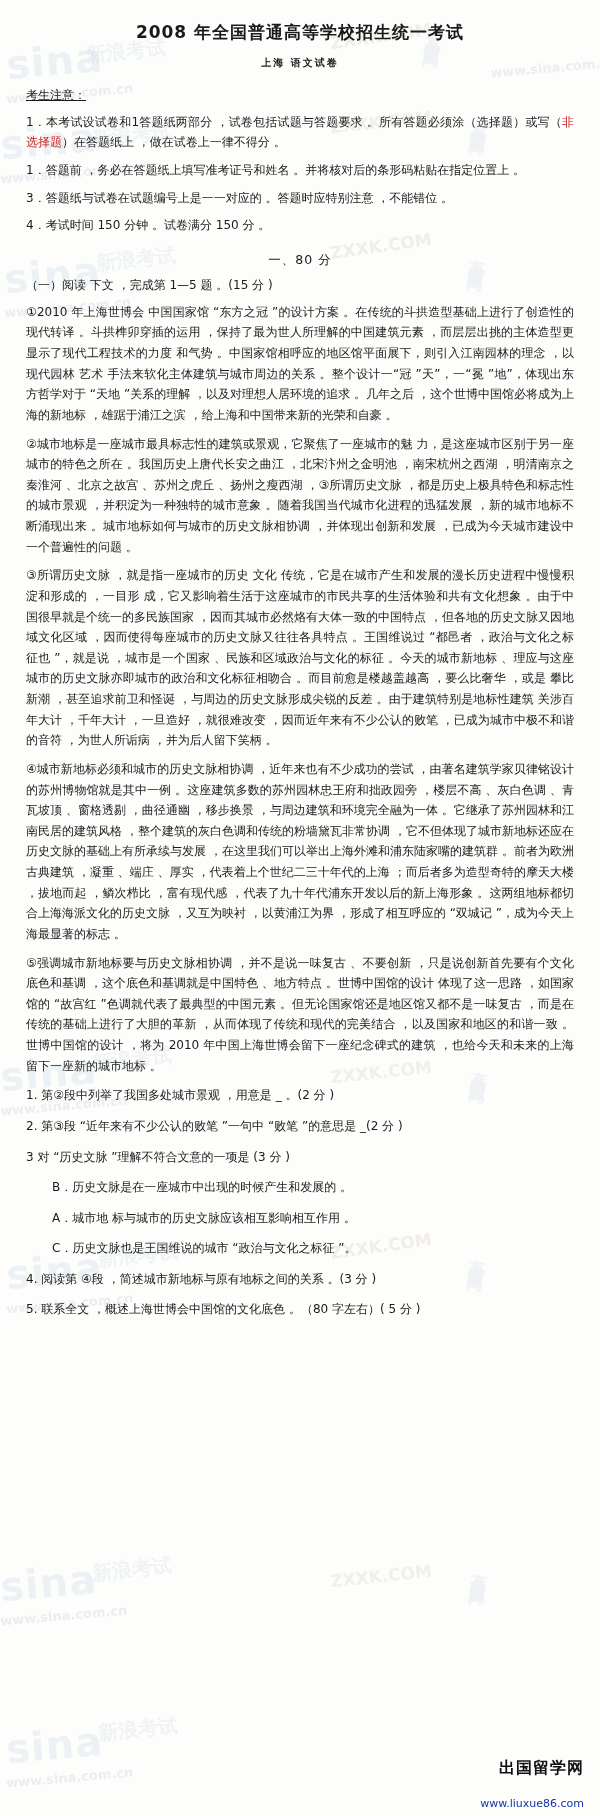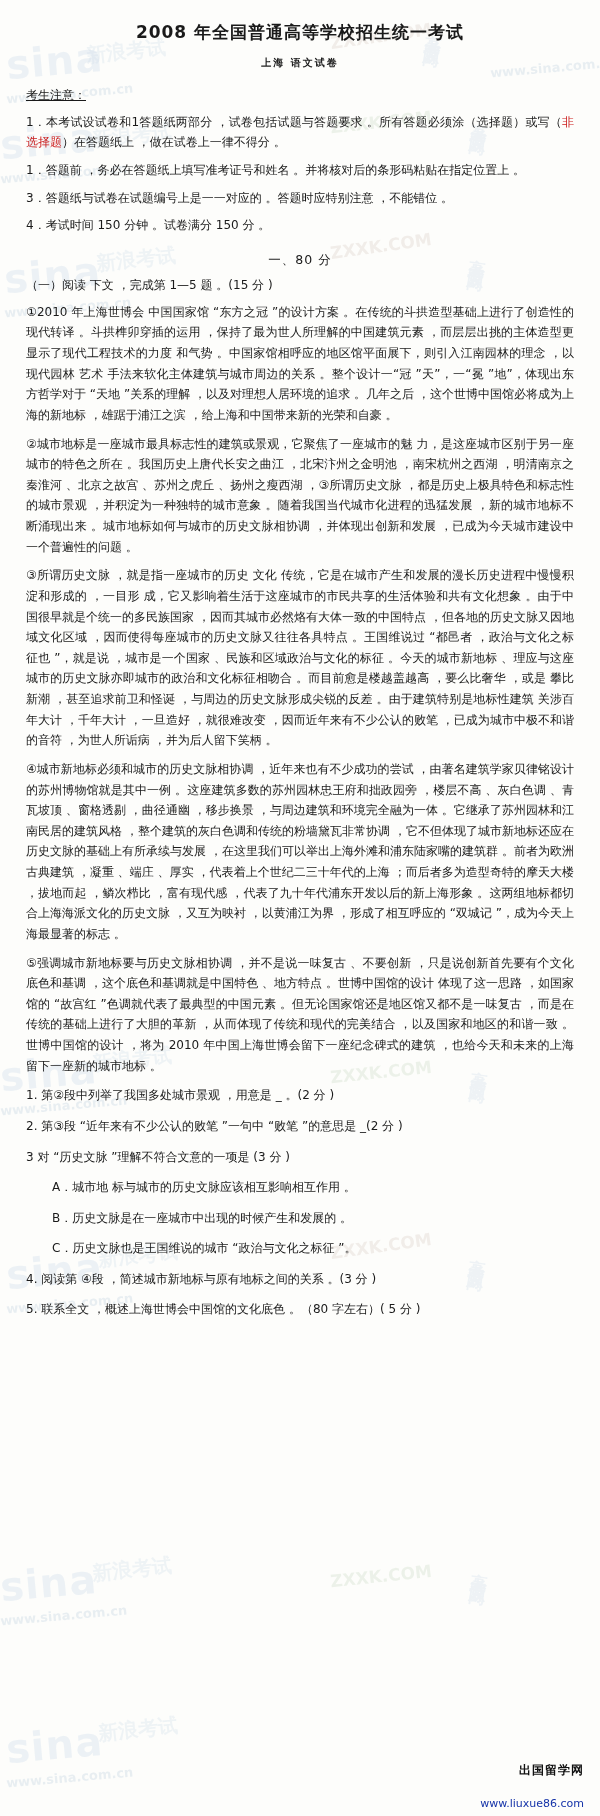--- a/index.html
+++ b/index.html
@@ -134,21 +134,21 @@
     text-align: justify;
   }
   .footer-link {
     position: absolute;
     right: 16px;
     bottom: 6px;
     text-align: right;
     z-index: 6;
   }
   .footer-link .fl-title {
-    font-size: 12px;
+    font-size: 16px;
     color: #111;
     font-weight: bold;
     letter-spacing: 1px;
   }
   .footer-link .fl-url {
     font-size: 11px;
     color: #1533a8;
     margin-top: 18px;
   }
 </style>
@@ -218,22 +218,22 @@
     <p class="body-para">①2010 年上海世博会 中国国家馆 “东方之冠 ”的设计方案 。在传统的斗拱造型基础上进行了创造性的现代转译 。斗拱榫卯穿插的运用 ，保持了最为世人所理解的中国建筑元素 ，而层层出挑的主体造型更显示了现代工程技术的力度 和气势 。中国家馆相呼应的地区馆平面展下，则引入江南园林的理念 ，以现代园林 艺术 手法来软化主体建筑与城市周边的关系 。整个设计一“冠 ”天”，一“冕 ”地”，体现出东方哲学对于 “天地 ”关系的理解 ，以及对理想人居环境的追求 。几年之后 ，这个世博中国馆必将成为上海的新地标 ，雄踞于浦江之滨 ，给上海和中国带来新的光荣和自豪 。</p>
     <p class="body-para">②城市地标是一座城市最具标志性的建筑或景观，它聚焦了一座城市的魅 力，是这座城市区别于另一座城市的特色之所在 。我国历史上唐代长安之曲江 ，北宋汴州之金明池 ，南宋杭州之西湖 ，明清南京之秦淮河 、北京之故宫 、苏州之虎丘 、扬州之瘦西湖 ，③所谓历史文脉 ，都是历史上极具特色和标志性的城市景观 ，并积淀为一种独特的城市意象 。随着我国当代城市化进程的迅猛发展 ，新的城市地标不断涌现出来 。城市地标如何与城市的历史文脉相协调 ，并体现出创新和发展 ，已成为今天城市建设中一个普遍性的问题 。</p>
     <p class="body-para">③所谓历史文脉 ，就是指一座城市的历史 文化 传统，它是在城市产生和发展的漫长历史进程中慢慢积淀和形成的 ，一目形 成，它又影响着生活于这座城市的市民共享的生活体验和共有文化想象 。由于中国很早就是个统一的多民族国家 ，因而其城市必然烙有大体一致的中国特点 ，但各地的历史文脉又因地域文化区域 ，因而使得每座城市的历史文脉又往往各具特点 。王国维说过 “都邑者 ，政治与文化之标征也 ”，就是说 ，城市是一个国家 、民族和区域政治与文化的标征 。今天的城市新地标 、理应与这座城市的历史文脉亦即城市的政治和文化标征相吻合 。而目前愈是楼越盖越高 ，要么比奢华 ，或是 攀比新潮 ，甚至追求前卫和怪诞 ，与周边的历史文脉形成尖锐的反差 。由于建筑特别是地标性建筑 关涉百年大计 ，千年大计 ，一旦造好 ，就很难改变 ，因而近年来有不少公认的败笔 ，已成为城市中极不和谐的音符 ，为世人所诟病 ，并为后人留下笑柄 。</p>
     <p class="body-para">④城市新地标必须和城市的历史文脉相协调 ，近年来也有不少成功的尝试 ，由著名建筑学家贝律铭设计的苏州博物馆就是其中一例 。这座建筑多数的苏州园林忠王府和拙政园旁 ，楼层不高 、灰白色调 、青瓦坡顶 、窗格透剔 ，曲径通幽 ，移步换景 ，与周边建筑和环境完全融为一体 。它继承了苏州园林和江南民居的建筑风格 ，整个建筑的灰白色调和传统的粉墙黛瓦非常协调 ，它不但体现了城市新地标还应在历史文脉的基础上有所承续与发展 ，在这里我们可以举出上海外滩和浦东陆家嘴的建筑群 。前者为欧洲古典建筑 ，凝重 、端庄 、厚实 ，代表着上个世纪二三十年代的上海 ；而后者多为造型奇特的摩天大楼 ，拔地而起 ，鳞次栉比 ，富有现代感 ，代表了九十年代浦东开发以后的新上海形象 。这两组地标都切合上海海派文化的历史文脉 ，又互为映衬 ，以黄浦江为界 ，形成了相互呼应的 “双城记 ”，成为今天上海最显著的标志 。</p>
     <p class="body-para">⑤强调城市新地标要与历史文脉相协调 ，并不是说一味复古 、不要创新 ，只是说创新首先要有个文化底色和基调 ，这个底色和基调就是中国特色 、地方特点 。世博中国馆的设计 体现了这一思路 ，如国家馆的 “故宫红 ”色调就代表了最典型的中国元素 。但无论国家馆还是地区馆又都不是一味复古 ，而是在传统的基础上进行了大胆的革新 ，从而体现了传统和现代的完美结合 ，以及国家和地区的和谐一致 。世博中国馆的设计 ，将为 2010 年中国上海世博会留下一座纪念碑式的建筑 ，也给今天和未来的上海留下一座新的城市地标 。</p>
 
     <div class="q-item">1. 第②段中列举了我国多处城市景观 ，用意是 _ 。(2 分 )</div>
     <div class="q-item">2. 第③段 “近年来有不少公认的败笔 ”一句中 “败笔 ”的意思是 _(2 分 )</div>
     <div class="q-item">3 对 “历史文脉 ”理解不符合文意的一项是 (3 分 )</div>
 
+    <div class="opt">B．历史文脉是在一座城市中出现的时候产生和发展的 。</div>
     <div class="opt">A．城市地 标与城市的历史文脉应该相互影响相互作用 。</div>
-    <div class="opt">B．历史文脉是在一座城市中出现的时候产生和发展的 。</div>
     <div class="opt">C．历史文脉也是王国维说的城市 “政治与文化之标征 ”。</div>
 
     <div class="q-item">4. 阅读第 ④段 ，简述城市新地标与原有地标之间的关系 。(3 分 )</div>
     <div class="q-item">5. 联系全文 ，概述上海世博会中国馆的文化底色 。（80 字左右）( 5 分 )</div>
 
   </div>
 
   <div class="footer-link">
     <div class="fl-title">出国留学网</div>
     <div class="fl-url">www.liuxue86.com</div>

